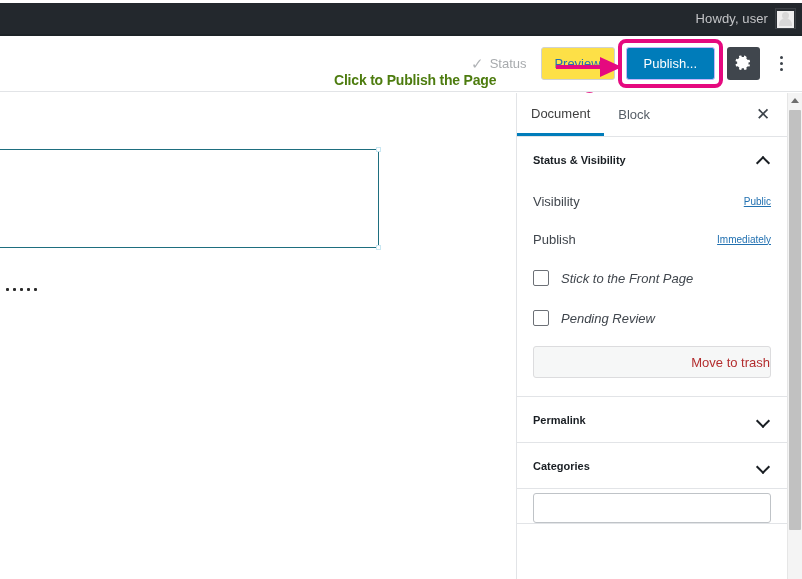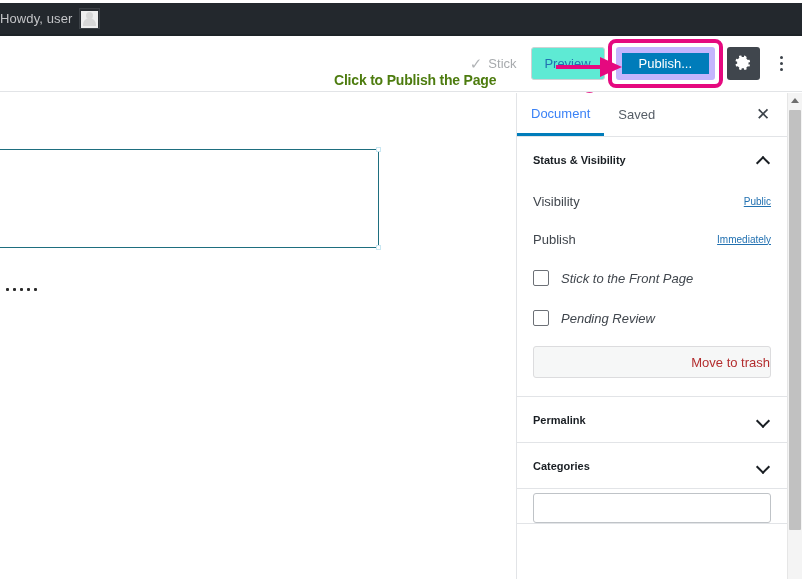--- a/index.html
+++ b/index.html
@@ -26,20 +26,21 @@
 
   
   .adminbar {
     position: absolute;
     left: 0; top: 3px;
     width: 802px;
     height: 31px;
     background: #23282d;
     display: flex;
     align-items: center;
+    justify-content: flex-end;
     box-sizing: border-box;
     padding-right: 6px;
   }
   .adminbar-strip-top {
     position: absolute;
     left: 0; top: 0;
     width: 802px; height: 3px;
     background: #ffffff;
   }
   .adminbar-strip-bottom {
@@ -120,21 +121,21 @@
     margin-right: 6px;
     color: #b0b3b6;
     font-size: 15px;
     line-height: 1;
   }
   .preview-btn {
     position: relative;
     height: 33px;
     min-width: 74px;
     padding: 0 12px;
-    background: #5eead4;
+    background: #fde047;
     border: 1px solid #cfd2d4;
     border-radius: 3px;
     color: #2271b1;
     font-size: 13px;
     display: flex;
     align-items: center;
     justify-content: center;
     box-sizing: border-box;
     margin-right: 11px;
   }
@@ -142,21 +143,21 @@
     position: relative;
     display: flex;
     align-items: center;
     justify-content: center;
     margin-right: 12px;
   }
   .publish-btn {
     height: 33px;
     padding: 0 17px;
     background: #007cba;
-    border: 6px solid #c4b5fd;
+    border: 1px solid #c4b5fd;
     border-radius: 3px;
     color: #ffffff;
     font-size: 13px;
     display: flex;
     align-items: center;
     justify-content: center;
     box-sizing: border-box;
   }
   .publish-highlight {
     position: absolute;
@@ -286,21 +287,21 @@
     height: 43px;
     padding: 0 14px;
     display: flex;
     align-items: center;
     font-size: 13px;
     color: #555d66;
     box-sizing: border-box;
     position: relative;
   }
   .sb-tab.active {
-    color: #3b82f6;
+    color: #404040;
     font-weight: normal;
     border-bottom: 3px solid #007cba;
   }
   .sb-close {
     position: absolute;
     right: 14px;
     top: 11px;
     width: 20px; height: 20px;
     display: flex;
     align-items: center;
@@ -457,21 +458,21 @@
       </span>
     </span>
   </div>
   <div class="adminbar-strip-bottom"></div>
 
   <div class="editor-header">
     <div class="header-right">
 
       <div class="saved-indicator">
         <span class="check">✓</span>
-        <span>Stick</span>
+        <span>Status</span>
       </div>
 
       <div class="preview-btn">
         <span>Preview</span>
       </div>
 
       <div class="publish-wrap">
         <div class="publish-btn">
           <span>Publish...</span>
         </div>
@@ -515,21 +516,21 @@
     </div>
   </div>
 
   <div class="sidebar">
 
     <div class="sb-tabs">
       <div class="sb-tab active">
         <span>Document</span>
       </div>
       <div class="sb-tab">
-        <span>Saved</span>
+        <span>Block</span>
       </div>
       <div class="sb-close">✕</div>
     </div>
 
     <div class="panel">
       <div class="panel-header">
         <span class="panel-title">Status &amp; Visibility</span>
         <span class="chev up"></span>
       </div>
       <div class="row">

